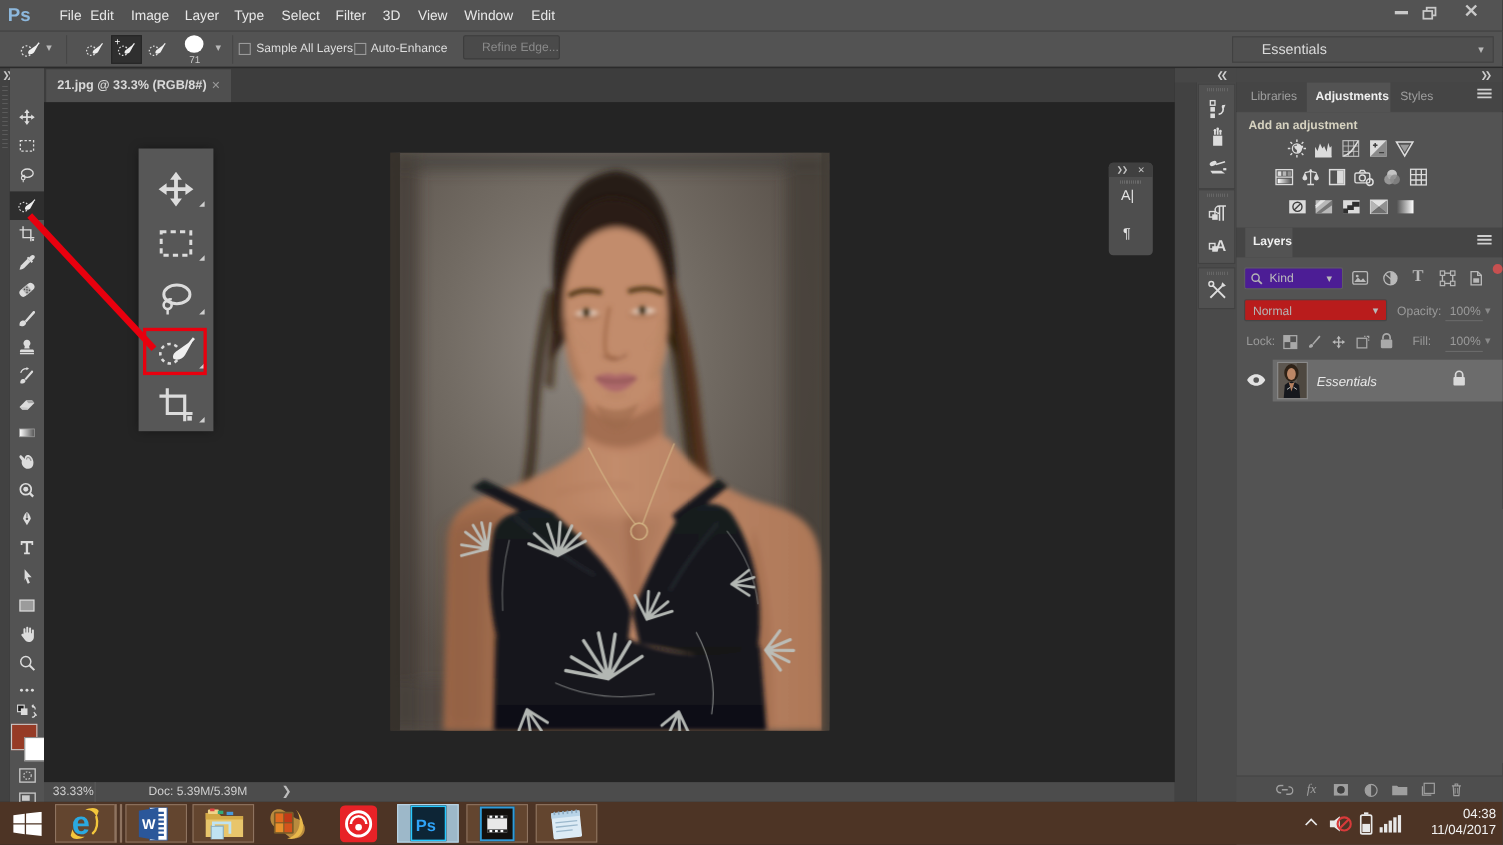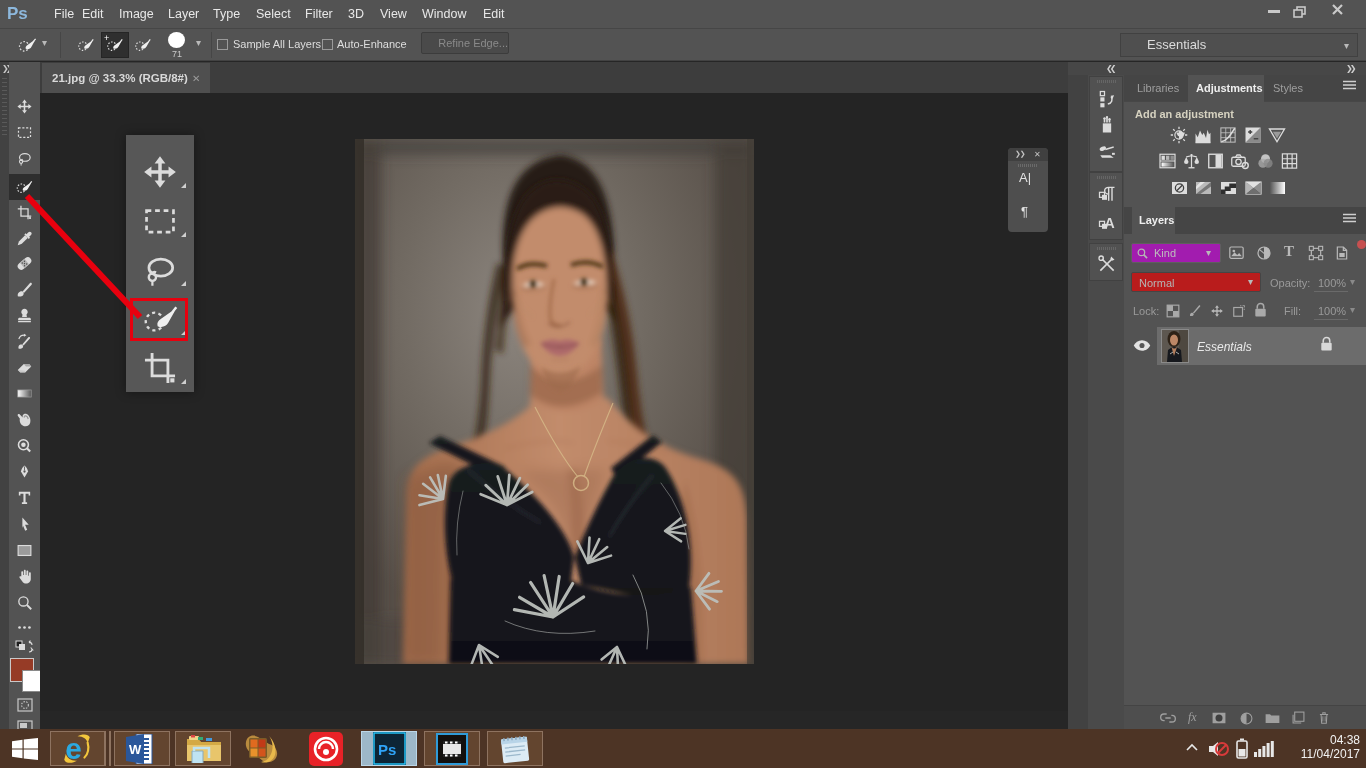--- a/index.html
+++ b/index.html
@@ -590,21 +590,21 @@
   </div>
 
   <div class="abs" style="left:0;top:145px;width:242px;height:27px;background:#454545"></div>
   <div class="abs" style="left:8px;top:145px;width:43px;height:27px;background:#535353"></div>
   <span class="abs" style="left:15px;top:152px;color:#efefef;font-size:11px;font-weight:bold">Layers</span>
   <svg class="abs" style="left:218px;top:150px" width="15" height="13" viewBox="0 0 15 13">
         <path d="M1 2.5h13M1 6h13M1 9.5h13" stroke="#cfcfcf" stroke-width="1.7"></path>
       </svg>
   <div class="abs" style="left:0;top:172px;width:242px;height:539px;background:#535353">
 
-    <div class="abs" style="left:7px;top:9px;width:90px;height:20px;background:#a21caf;border:1px solid #5f5f5f;border-radius:2px">
+    <div class="abs" style="left:7px;top:9px;width:90px;height:20px;background:#4c1d95;border:1px solid #5f5f5f;border-radius:2px">
       <svg class="abs" style="left:4px;top:3px" width="13" height="13" viewBox="0 0 24 24">
             <circle cx="10" cy="10" r="6" fill="none" stroke="#b5b5b5" stroke-width="2.4"></circle>
             <path d="M14.5 14.5l6 6" stroke="#b5b5b5" stroke-width="3"></path>
           </svg>
       <span class="abs" style="left:22px;top:3px;color:#bdbdbd;font-size:11px">Kind</span>
       <span class="abs ddv" style="left:74px;top:3px">▾</span>
     </div>
     <svg class="abs" style="left:104px;top:11px" width="17" height="16" viewBox="0 0 24 24">
           <rect x="2" y="3" width="20" height="17" rx="2" fill="none" stroke="#b9b9b9" stroke-width="1.8"></rect>
           <circle cx="8" cy="9" r="2" fill="#b9b9b9"></circle>
@@ -710,20 +710,26 @@
           <rect x="5" y="2" width="17" height="17" fill="none" stroke="#9f9f9f" stroke-width="2"></rect>
           <path d="M2 7v15h15" stroke="#9f9f9f" stroke-width="2" fill="none"></path>
         </svg>
     <svg class="abs" style="left:168px;top:1px" width="12" height="14" viewBox="0 0 20 24">
           <path d="M3 6h14M8 6V3h4v3M5 6l1 15h8l1-15" fill="none" stroke="#9f9f9f" stroke-width="1.8"></path>
           <path d="M8 9v9M12 9v9" stroke="#9f9f9f" stroke-width="1.4"></path>
         </svg>
   </div>
 </div>
 
+<div class="abs" id="statusbar">
+  <span class="abs" style="left:8px;top:3px;font-size:11px">33.33%</span>
+  <div class="abs" style="left:46px;top:0;width:1px;height:18px;background:#5a5a5a"></div>
+  <span class="abs" style="left:95px;top:3px;font-size:11px">Doc: 5.39M/5.39M</span>
+  <span class="abs" style="left:216px;top:2px;color:#bdbdbd;font-size:11px">❯</span>
+</div>
 
 <div class="abs" id="taskbar">
   <svg class="abs" style="left:12px;top:9px" width="26" height="22" viewBox="0 0 26 22">
         <path d="M0 3.2L10.5 1.7V10.4L0 10.4zM11.7 1.5L26 0V10.4L11.7 10.4zM0 11.6L10.5 11.6V20.3L0 18.8zM11.7 11.6L26 11.6V22L11.7 20.5z" fill="#fff"></path>
       </svg>
   <div class="tbtn" style="left:50px"></div>
   <svg class="abs" style="left:60px;top:3px" width="34" height="34" viewBox="0 0 64 64">
     <text x="10" y="50" font-family="Liberation Sans" font-size="56" font-weight="bold" fill="#2ba9e0">e</text>
     <path d="M56 10c-3-7-15-6-23-2 11 0 18 6 19 13zM8 52c3 8 16 7 24 2-11 1-19-5-21-13" fill="#f3c63c"></path>
     <path d="M52 20c3 10 1 22-6 28" fill="none" stroke="#f3c63c" stroke-width="4" stroke-linecap="round"></path>

